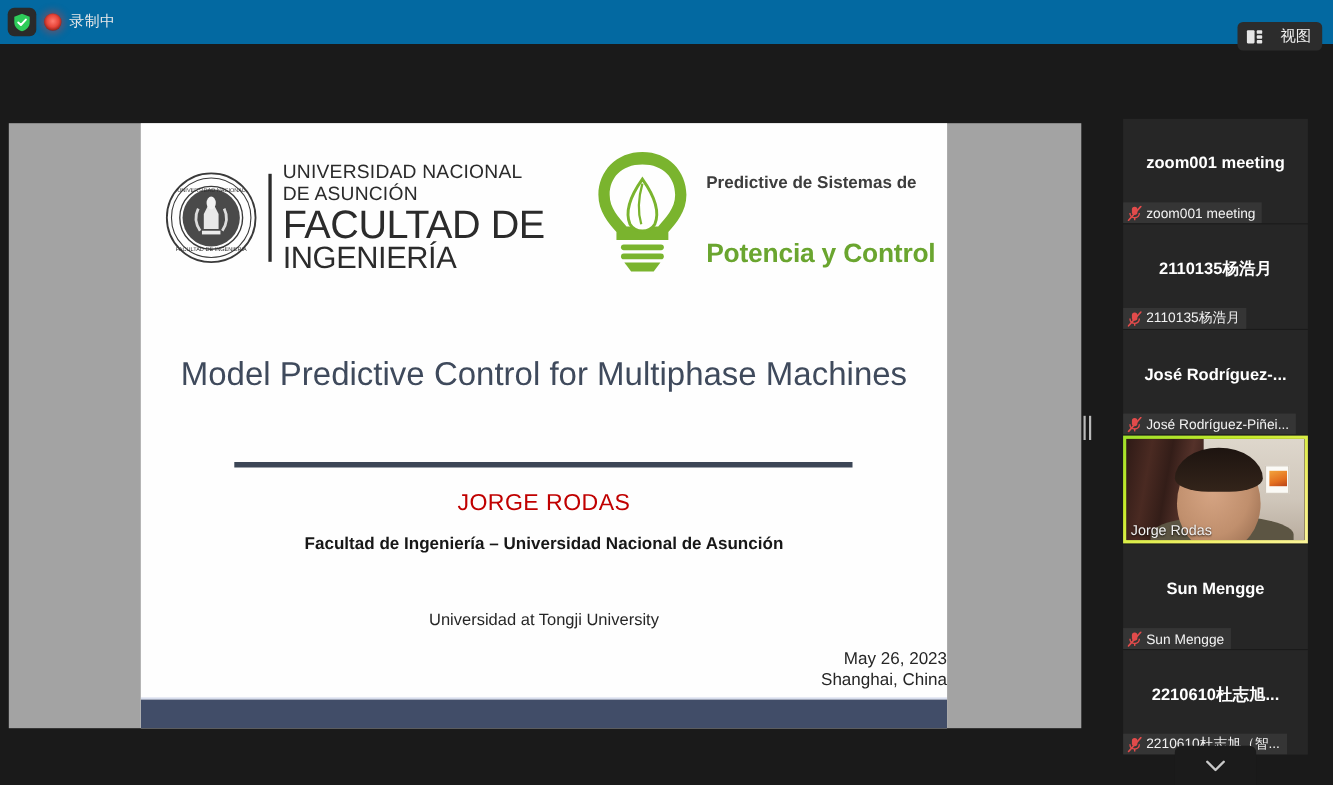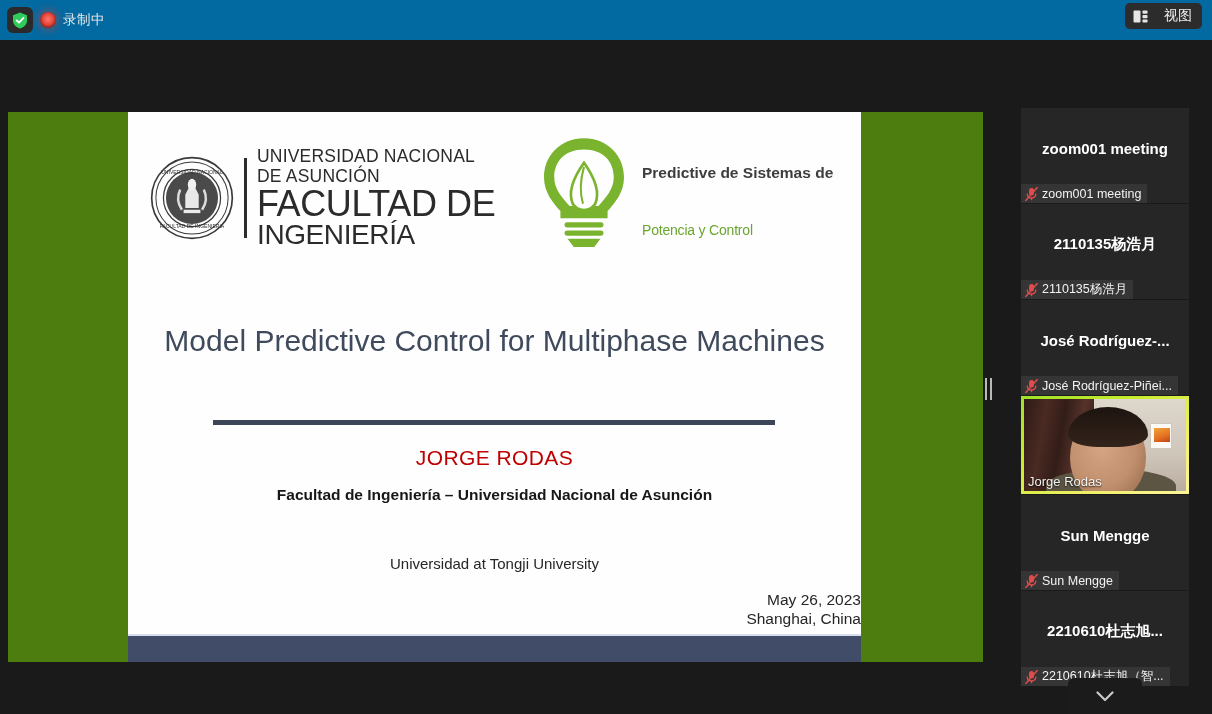--- a/index.html
+++ b/index.html
@@ -20,29 +20,29 @@
   }
   .rec-group { position: absolute; left: 40px; top: 8px; height: 24px; display: flex; align-items: center; gap: 7px; }
   .rec-dot {
     width: 16px; height: 16px; border-radius: 50%;
     background: radial-gradient(circle at 50% 45%, #ff7a6e 0%, #e8463a 45%, #8e2018 75%, rgba(70,15,12,0) 100%);
     box-shadow: 0 0 7px 3px rgba(230,60,45,0.35);
   }
   .rec-text { color: #e9e9e9; font-size: 13.5px; letter-spacing: .5px; }
 
   .view-btn {
-    position: absolute; right: 10px; top: 3px; height: 26px;
+    position: absolute; right: 10px; top: 20px; height: 26px;
     display: flex; align-items: center; gap: 16px;
     padding: 0 10px 0 8px; border-radius: 5px; background: #2c2c2c;
   }
   .view-icon { width: 15px; height: 13px; display: block; }
   .view-label { color: #efefef; font-size: 14px; }
 
   
-  .stage { position: absolute; left: 8px; top: 112px; width: 975px; height: 550px; background: #4d7c0f; }
+  .stage { position: absolute; left: 8px; top: 112px; width: 975px; height: 550px; background: #a3a3a3; }
   .slide {
     position: absolute; left: 120px; top: 0; width: 733px; height: 550px;
     background: #fefefe; overflow: hidden;
   }
   .slide-footer { position: absolute; left: 0; bottom: 0; width: 100%; height: 26px; background: #414d68; }
   .slide-footer-top { position: absolute; left: 0; bottom: 26px; width: 100%; height: 2px; background: #d7dded; }
 
   .logos { position: absolute; left: 0; top: 18px; width: 100%; height: 130px; }
 
   .logo-una { position: absolute; left: 22px; top: 18px; display: flex; align-items: center; gap: 10px; }
@@ -51,21 +51,21 @@
   .una-text { display: flex; flex-direction: column; justify-content: center; line-height: 1; }
   .una-l1 { font-size: 17.5px; color: #2b2b2b; letter-spacing: .2px; font-family: "Liberation Sans", sans-serif; }
   .una-l2 { font-size: 17.5px; color: #2b2b2b; letter-spacing: .2px; margin-top: 2px; }
   .una-l3 { font-size: 36px; color: #2b2b2b; letter-spacing: -.4px; margin-top: 1px; line-height: .98; }
   .una-l4 { font-size: 28px; color: #2b2b2b; letter-spacing: -.4px; line-height: .98; }
 
   .logo-lab { position: absolute; left: 404px; top: 2px; display: flex; align-items: center; gap: 6px; }
   .bulb { width: 104px; height: 118px; }
   .lab-text { display: flex; flex-direction: column; line-height: 1.05; padding-top: 20px; }
   .lab-l1 { font-size: 15.5px; font-weight: bold; color: #3d3d3d; }
-  .lab-l2 { font-size: 14px; font-weight: normal; color: #6aa52f; letter-spacing: -.2px; margin-top: 42px; }
+  .lab-l2 { font-size: 24px; font-weight: bold; color: #6aa52f; letter-spacing: -.2px; margin-top: 42px; }
 
   .slide-title {
     position: absolute; left: 0; top: 212px; width: 100%;
     text-align: center; font-size: 30px; color: #3f4a5c; font-weight: 400;
   }
   .rule { position: absolute; left: 85px; top: 308px; width: 562px; height: 5px; background: #3c4656; }
   .author {
     position: absolute; left: 0; top: 334px; width: 100%; text-align: center;
     font-size: 21px; color: #c00000; letter-spacing: .4px;
   }

